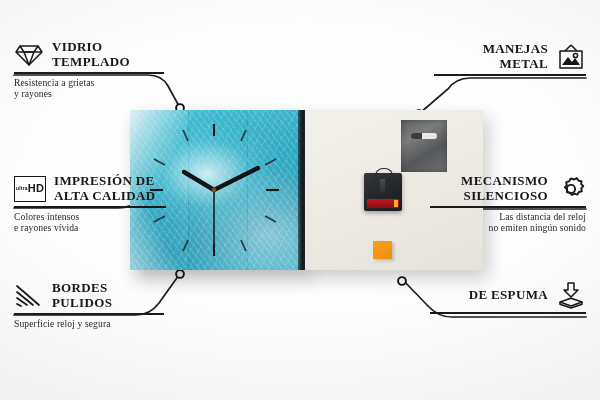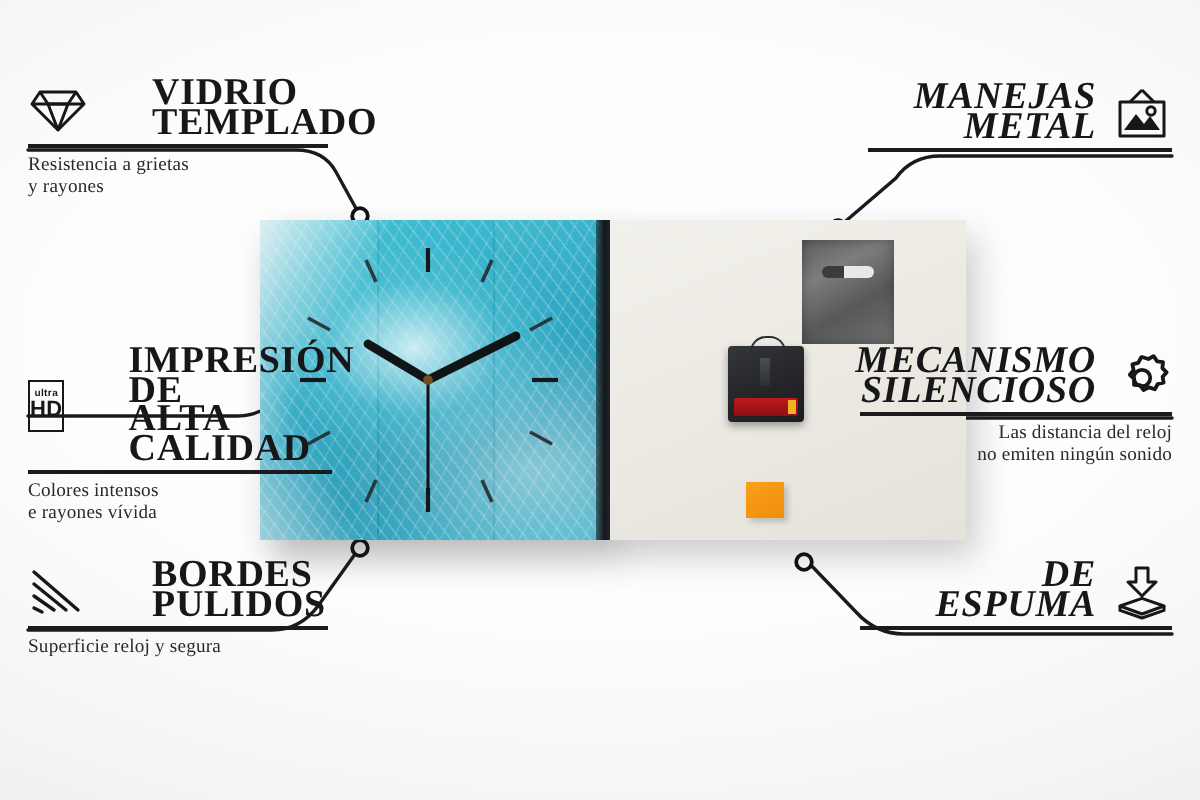--- a/index.html
+++ b/index.html
@@ -13,43 +13,42 @@
     background:
       radial-gradient(120% 95% at 50% 42%, #ffffff 0%, #fdfdfd 38%, #f4f4f5 66%, #e9e9ea 85%, #e2e2e3 100%);
   }
 
   
   #wires{position:absolute;left:0;top:0;width:600px;height:400px;}
 
   
   .callout{position:absolute;}
   .cal-head{display:flex;align-items:center;gap:8px;}
-  .cal-head.right{justify-content:flex-end;font-style:italic;}
+  .cal-head.right{justify-content:flex-end;}
   .ttl{
     font-family:"Liberation Serif",serif;
     font-weight:700;color:#17171a;
-    font-size:19px;line-height:14.6px;
+    font-size:13px;line-height:14.6px;
     letter-spacing:.35px;
-    margin-left:24px;
   }
   .ttl .l2{display:block;}
   .rule{height:1.6px;background:#1b1b1e;margin-top:3px;}
   .sub{
     font-family:"Liberation Serif",serif;
     font-size:9.6px;line-height:11.4px;color:#2a2a2e;
     margin-top:3px;letter-spacing:.1px;
   }
   .sub .l2{display:block;}
   .right .sub,.right .ttl{text-align:right;}
   .icon{flex:0 0 auto;display:block;}
 
   
   .hdbox{
     width:30px;height:24px;border:1.6px solid #17171a;
-    display:flex;flex-direction:column;align-items:center;justify-content:center;
+    display:flex;flex-direction:row;align-items:center;justify-content:center;
     font-family:"Liberation Sans",sans-serif;color:#17171a;
   }
   .hdbox .u{font-size:5px;line-height:5px;font-weight:700;letter-spacing:.2px;}
   .hdbox .h{font-size:11px;line-height:11px;font-weight:700;letter-spacing:.2px;}
 
   
   #clock{
     position:absolute;left:130px;top:110px;width:175px;height:160px;
     box-shadow:6px 9px 16px rgba(30,30,34,.30);
     overflow:hidden;

